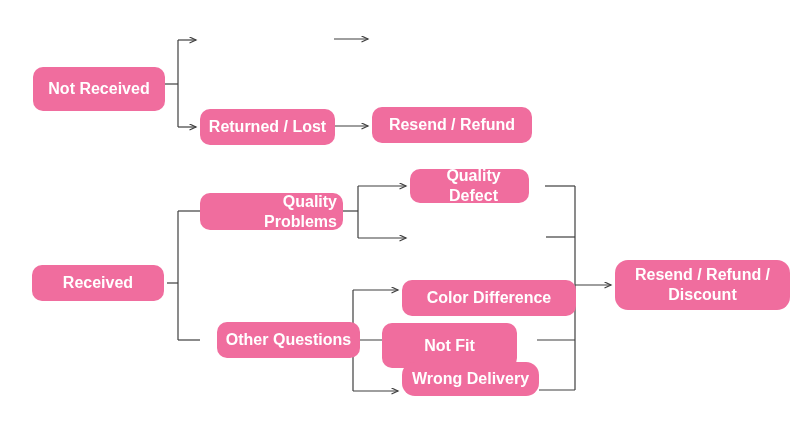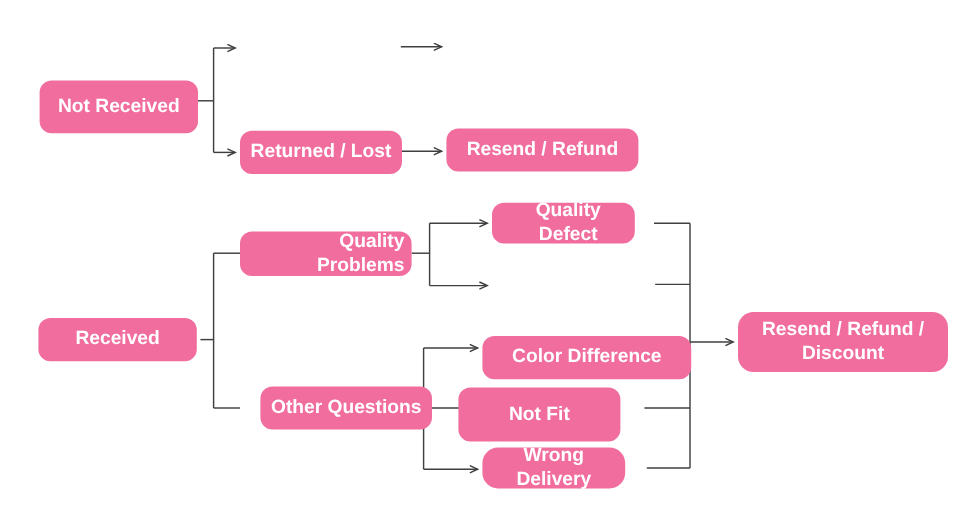--- a/index.html
+++ b/index.html
@@ -110,17 +110,17 @@
 
   <div class="node" style="left:200px; top:322px; width:143px; height:36px;margin-left:17px;">Other Questions</div>
 
   <div class="node" style="left:410px; top:169px; width:119px; height:34px;padding-left:14px;">Quality Defect</div>
 
 
   <div class="node" style="left:402px; top:280px; width:174px; height:36px;">Color Difference</div>
 
   <div class="node" style="left:382px; top:323px; width:135px; height:45px;">Not Fit</div>
 
-  <div class="node" style="left:402px; top:373px; width:119px; height:34px;border-radius:13px;">Wrong Delivery</div>
+  <div class="node" style="left:402px; top:362px; width:137px; height:34px;border-radius:13px;">Wrong Delivery</div>
 
   <div class="node" style="left:615px; top:260px; width:175px; height:50px;border-radius:13px;">Resend / Refund / Discount</div>
 
 </div>
 
 </body></html>

